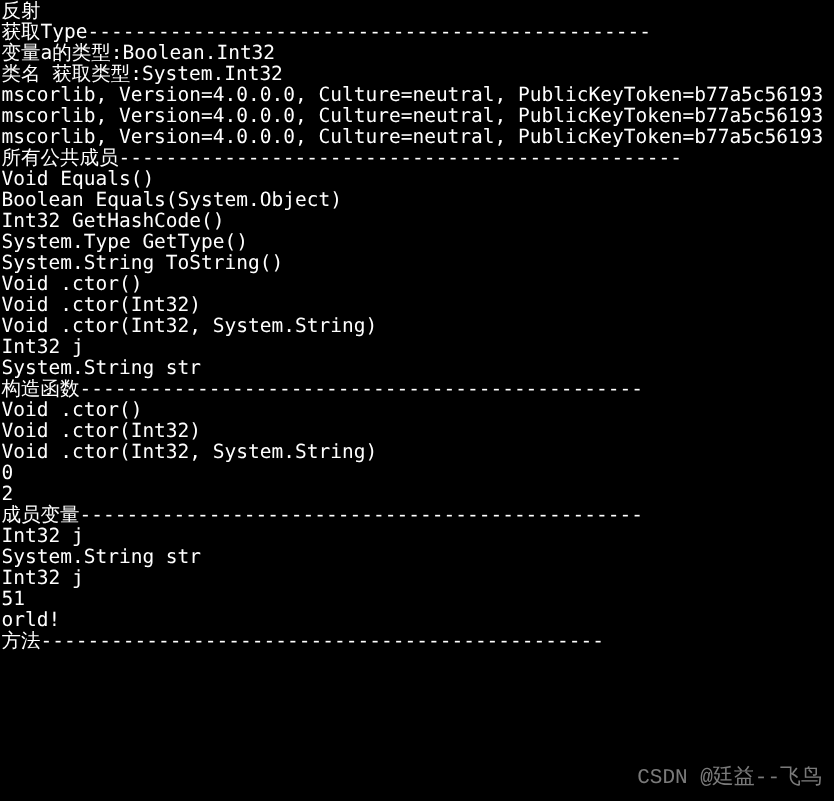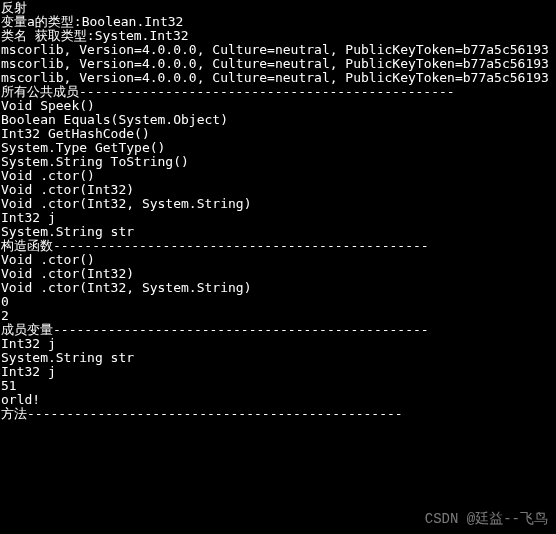--- a/index.html
+++ b/index.html
@@ -31,27 +31,28 @@
       font-size: 14px;
       font-family: Liberation Mono, monospace;
       opacity: 0.6;
     }
   </style>
 </head>
 <body>
 
 <div id="console">
     <div class="line">反射</div>
+    <div class="line">获取Type------------------------------------------------</div>
     <div class="line">变量a的类型:Boolean.Int32</div>
     <div class="line">类名 获取类型:System.Int32</div>
     <div class="line">mscorlib, Version=4.0.0.0, Culture=neutral, PublicKeyToken=b77a5c56193</div>
     <div class="line">mscorlib, Version=4.0.0.0, Culture=neutral, PublicKeyToken=b77a5c56193</div>
     <div class="line">mscorlib, Version=4.0.0.0, Culture=neutral, PublicKeyToken=b77a5c56193</div>
     <div class="line">所有公共成员------------------------------------------------</div>
-    <div class="line">Void Speek()</div>
+    <div class="line">Void Equals()</div>
     <div class="line">Boolean Equals(System.Object)</div>
     <div class="line">Int32 GetHashCode()</div>
     <div class="line">System.Type GetType()</div>
     <div class="line">System.String ToString()</div>
     <div class="line">Void .ctor()</div>
     <div class="line">Void .ctor(Int32)</div>
     <div class="line">Void .ctor(Int32, System.String)</div>
     <div class="line">Int32 j</div>
     <div class="line">System.String str</div>
     <div class="line">构造函数------------------------------------------------</div>

